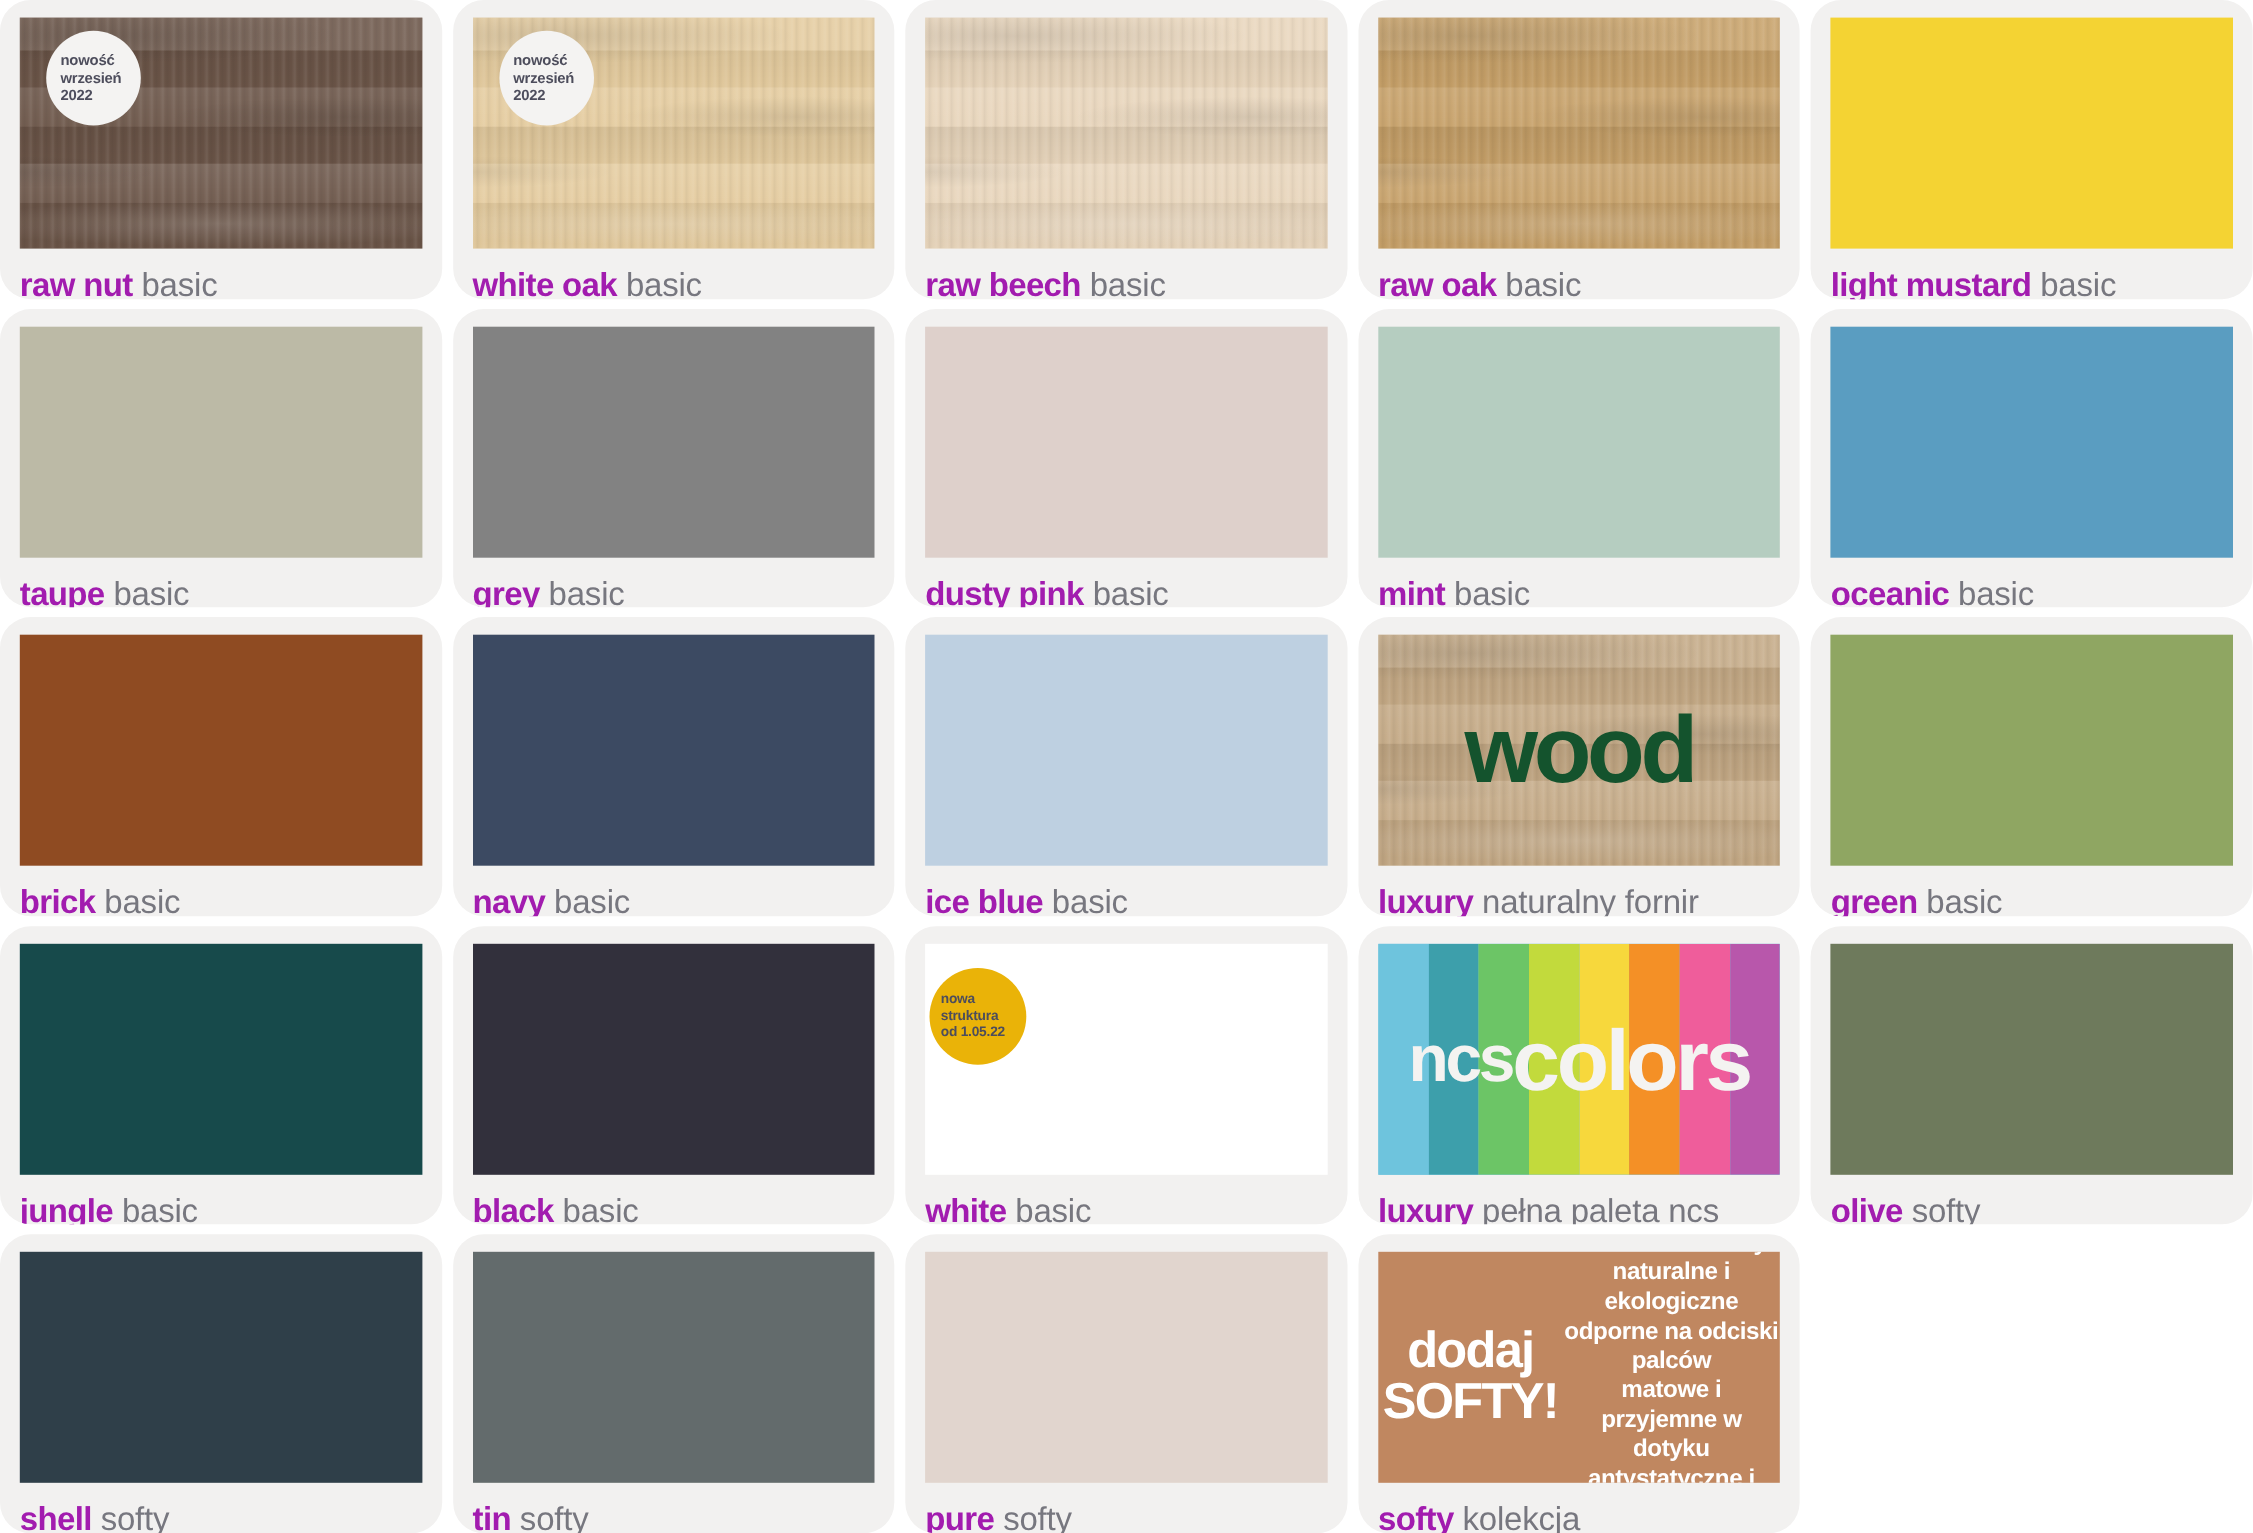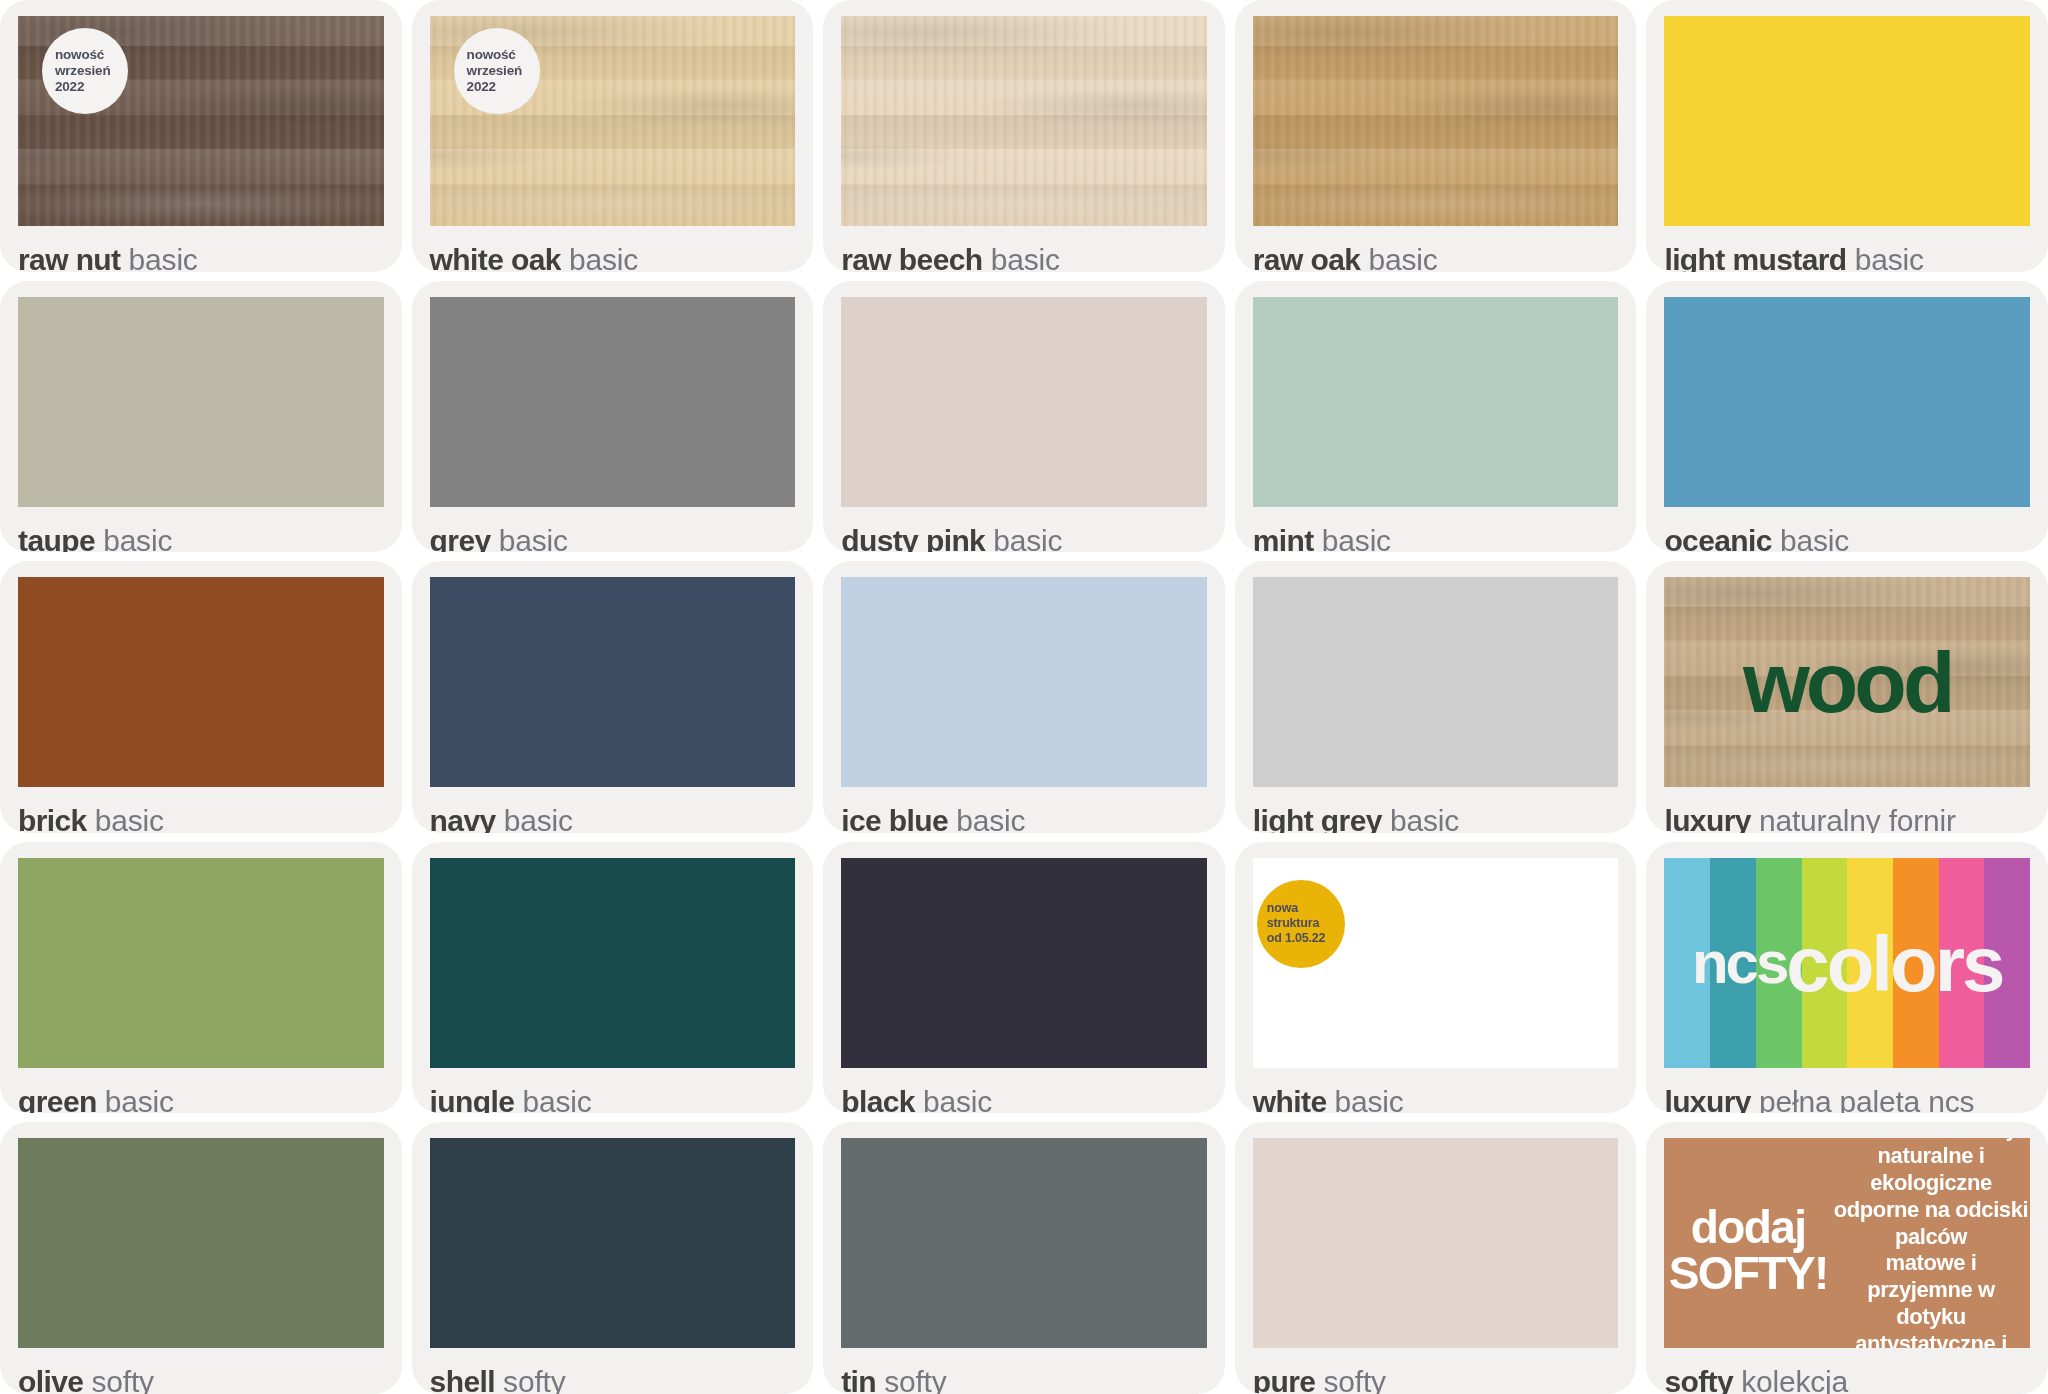--- a/index.html
+++ b/index.html
@@ -42,21 +42,21 @@
   .label{
     margin-top:19px;
     font-size:30px;
     letter-spacing:-0.2px;
     color:#6f6f7c;
     white-space:nowrap;
     line-height:1;
   }
   .label .b{
     font-weight:bold;
-    color:#404040;
+    color:#a21caf;
     letter-spacing:-0.6px;
   }
   .label .n{
     font-weight:normal;
     color:#77777f;
   }
 
   
   .badge{
     position:absolute;
@@ -257,24 +257,20 @@
     </div>
     <div class="card">
       <div class="swatch" style="background: rgb(60, 74, 98);"></div>
       <div class="label"><span class="b">navy</span><span class="n"> basic</span></div>
     </div>
     <div class="card">
       <div class="swatch" style="background: rgb(190, 208, 225);"></div>
       <div class="label"><span class="b">ice blue</span><span class="n"> basic</span></div>
     </div>
     <div class="card">
-      <div class="swatch" style="background: rgb(207, 206, 206);"></div>
-      <div class="label"><span class="b">light grey</span><span class="n"> basic</span></div>
-    </div>
-    <div class="card">
       <div class="swatch" style="background: rgb(195, 168, 132);">
         <div class="tex">
           <div class="plank"></div>
           <div class="grain"></div>
           <div class="swirl"></div>
         </div>
         <div class="woodword">wood</div>
       </div>
       <div class="label"><span class="b">luxury</span><span class="n"> naturalny fornir</span></div>
     </div>

